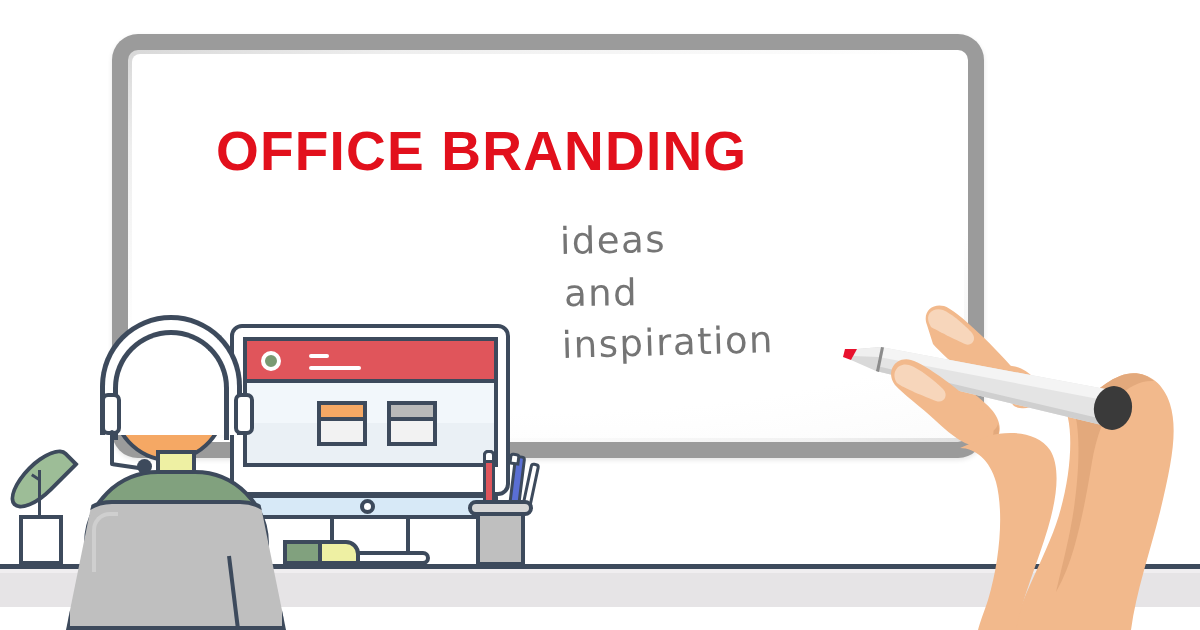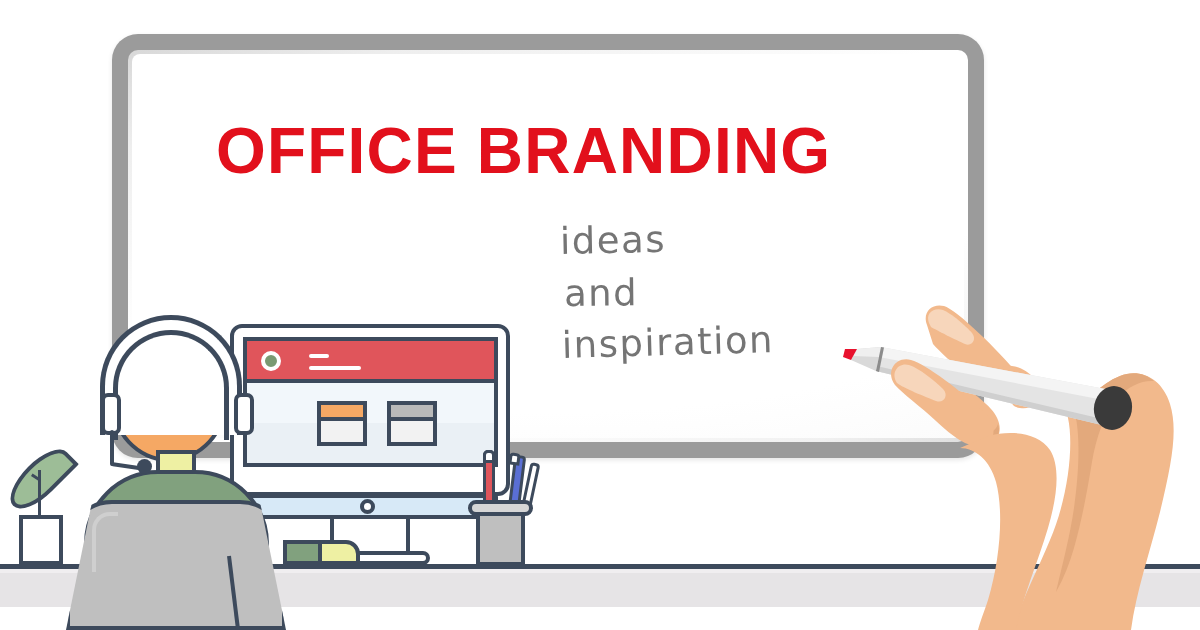--- a/index.html
+++ b/index.html
@@ -53,21 +53,21 @@
     background:
       radial-gradient(120% 95% at 50% 38%, #ffffff 0%, #ffffff 58%, #fbfbfb 78%, #f0f0f0 100%);
   }
 
   
   .board-title {
     position: absolute;
     left: 216px;
     top: 122px;
     width: 660px;
-    font-size: 64px;
+    font-size: 55px;
     line-height: 58px;
     font-weight: bold;
     letter-spacing: 1.2px;
     color: #e2101c;
     white-space: nowrap;
   }
   .hand-text {
     position: absolute;
     left: 560px;
     top: 216px;

